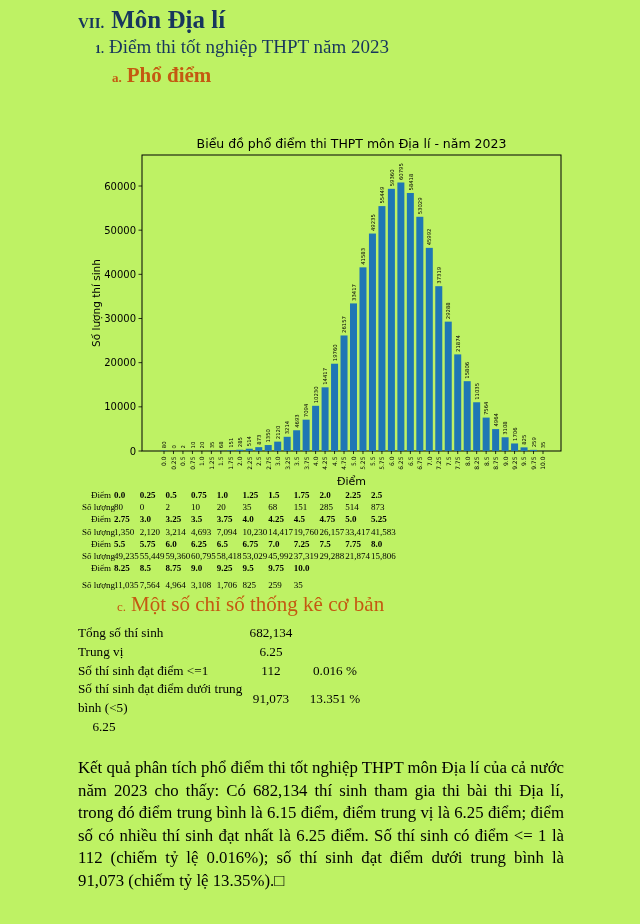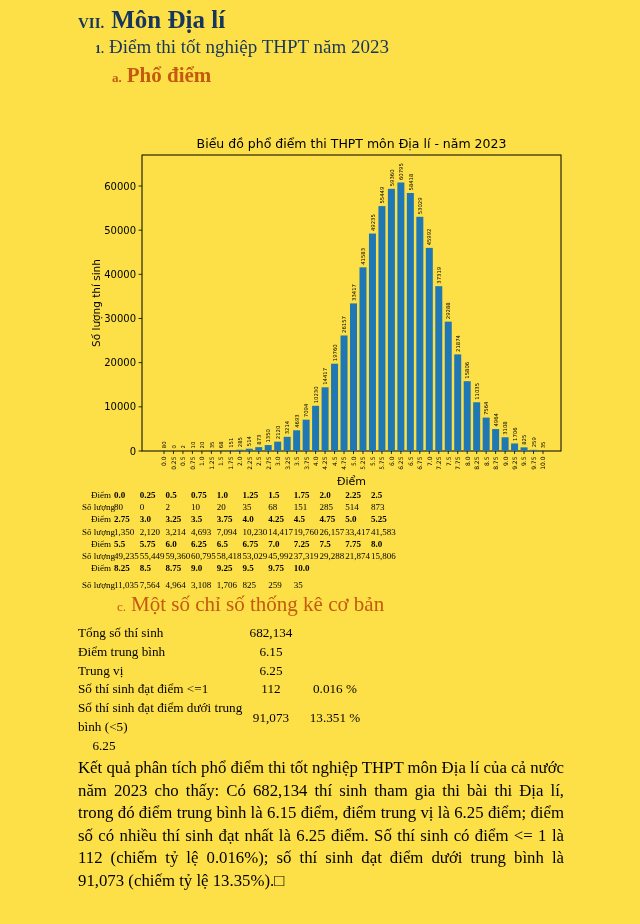--- a/index.html
+++ b/index.html
@@ -1,18 +1,18 @@
 <!DOCTYPE html>
 <html><head>
 <meta charset="utf-8">
 <style>
   * { margin:0; padding:0; box-sizing:border-box; }
   html,body { background:#ffffff; }
   body { width:640px; height:924px; font-family:"Liberation Serif", serif; color:#000; }
-  #page { position:relative; width:640px; height:924px; background:#fde047; overflow:hidden; }
+  #page { position:relative; width:640px; height:924px; background:#bef264; overflow:hidden; }
 
   
   .h-main { position:absolute; top:6px; left:78px; color:#17365D; white-space:nowrap; }
   .h-main .num { font-size:15px; font-weight:bold; margin-right:7px; }
   .h-main .txt { font-size:25px; font-weight:bold; }
   .h-sub { position:absolute; top:36px; left:95px; color:#17365D; white-space:nowrap; }
   .h-sub .num { font-size:12px; font-weight:bold; margin-right:5px; }
   .h-sub .txt { font-size:19px; font-weight:normal; }
   .h-sec { position:absolute; color:#C45911; white-space:nowrap; }
   .h-sec .num { font-size:13px; margin-right:5px; }
@@ -359,25 +359,20 @@
     <span class="num">c.</span><span class="txt">Một số chỉ số thống kê cơ bản</span>
   </div>
 
   <div id="stats-table">
       <div class="st-row">
         <div class="st-label">Tổng số thí sinh</div>
         <div class="st-value">682,134</div>
         <div class="st-pct"></div>
       </div>
       <div class="st-row">
-        <div class="st-label">Điểm trung bình</div>
-        <div class="st-value">6.15</div>
-        <div class="st-pct"></div>
-      </div>
-      <div class="st-row">
         <div class="st-label">Trung vị</div>
         <div class="st-value">6.25</div>
         <div class="st-pct"></div>
       </div>
       <div class="st-row">
         <div class="st-label">Số thí sinh đạt điểm &lt;=1</div>
         <div class="st-value">112</div>
         <div class="st-pct">0.016 %</div>
       </div>
       <div class="st-row">

